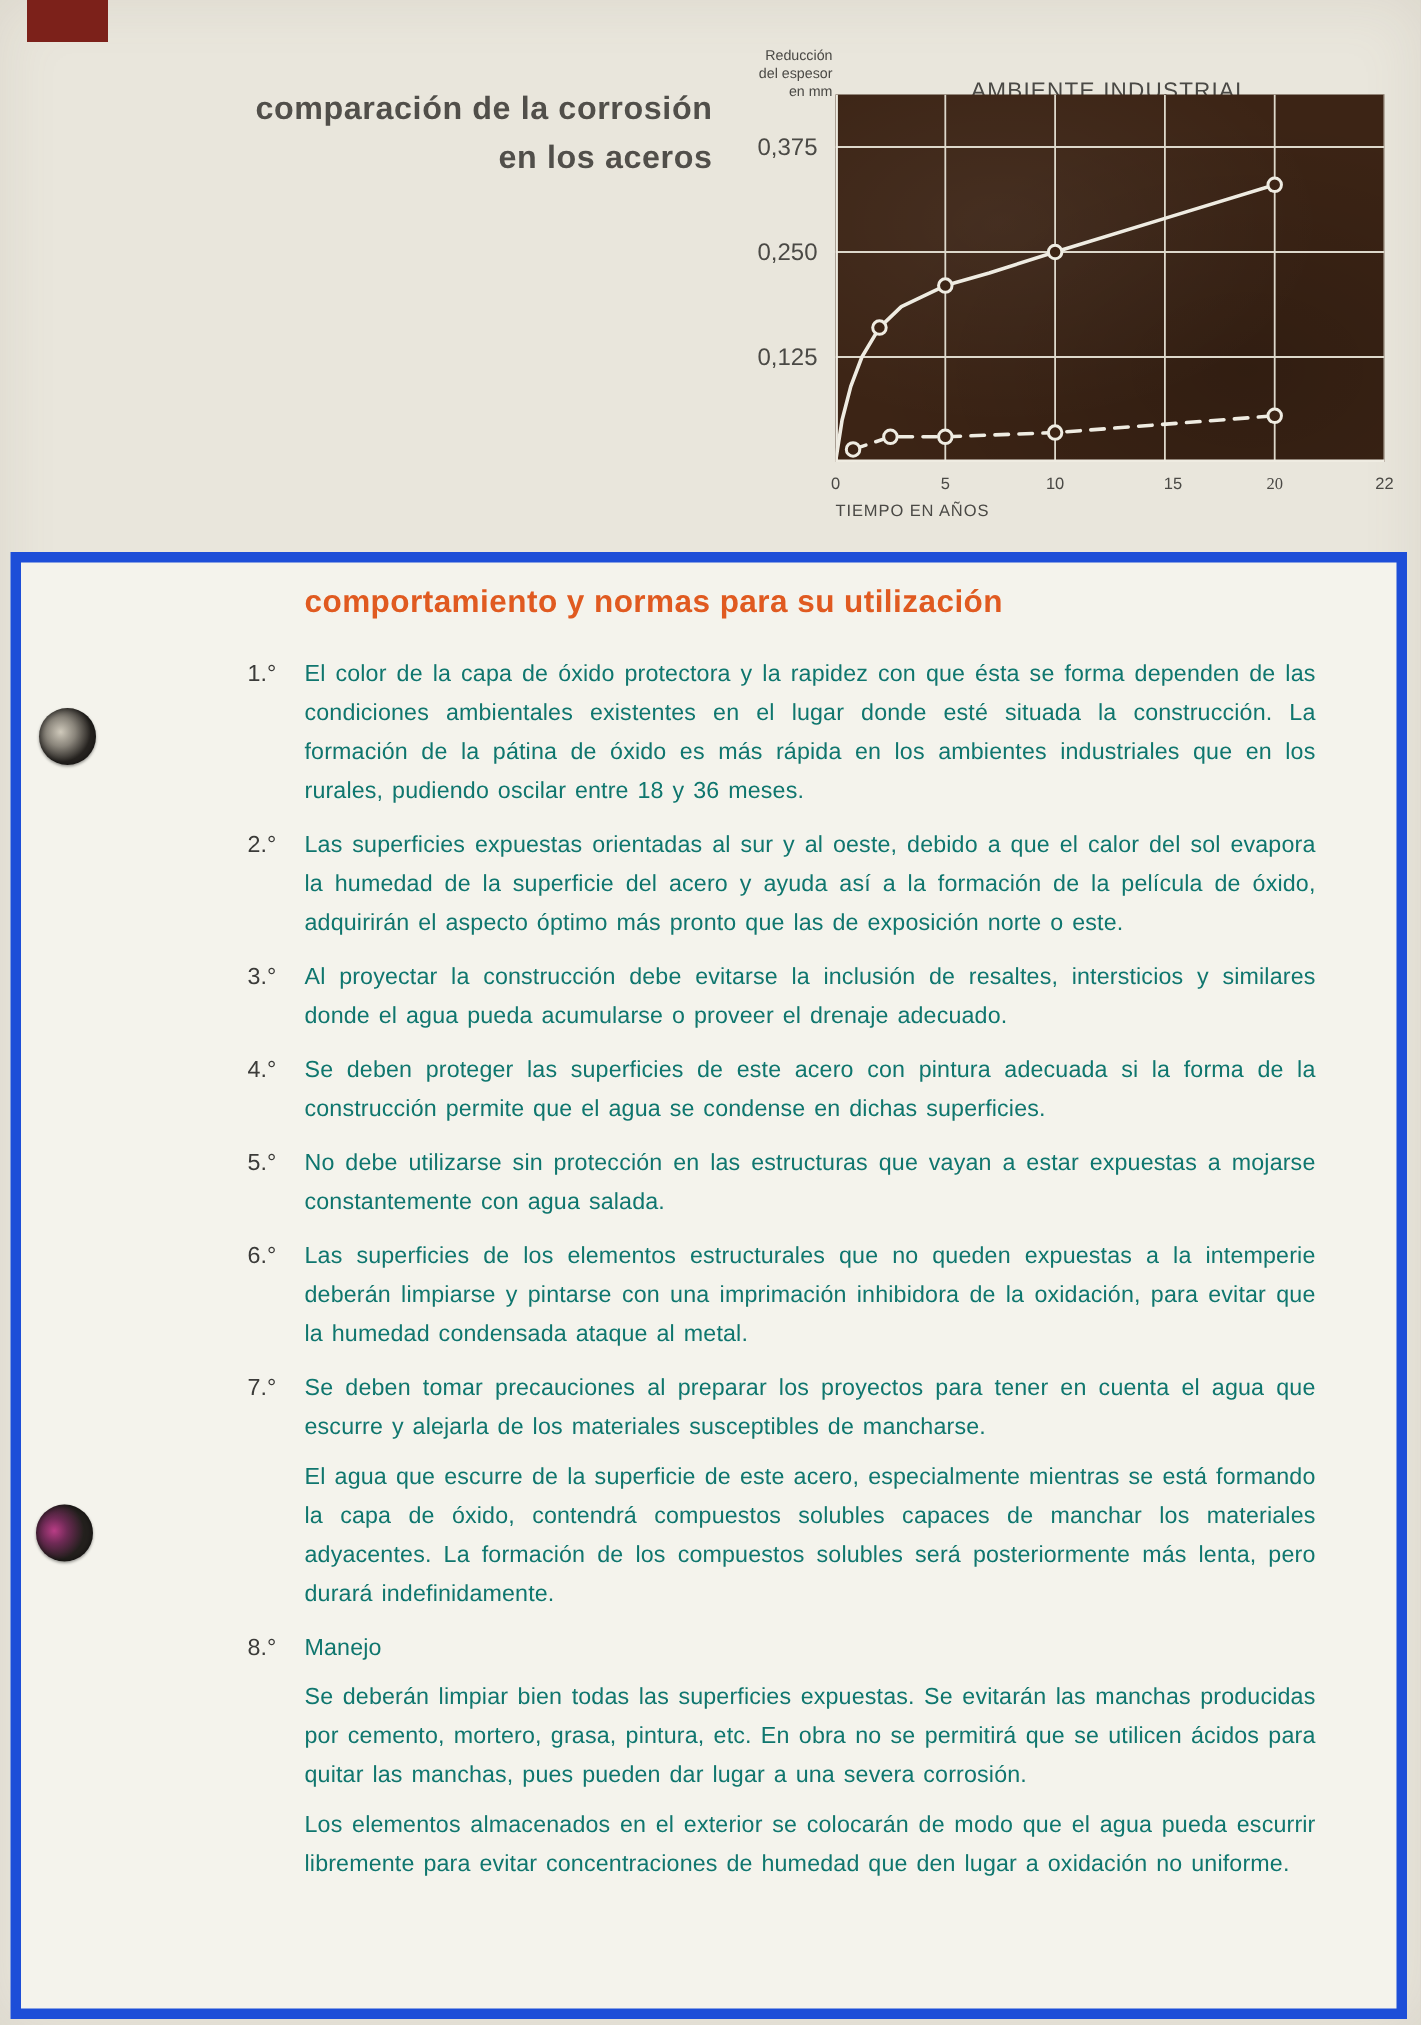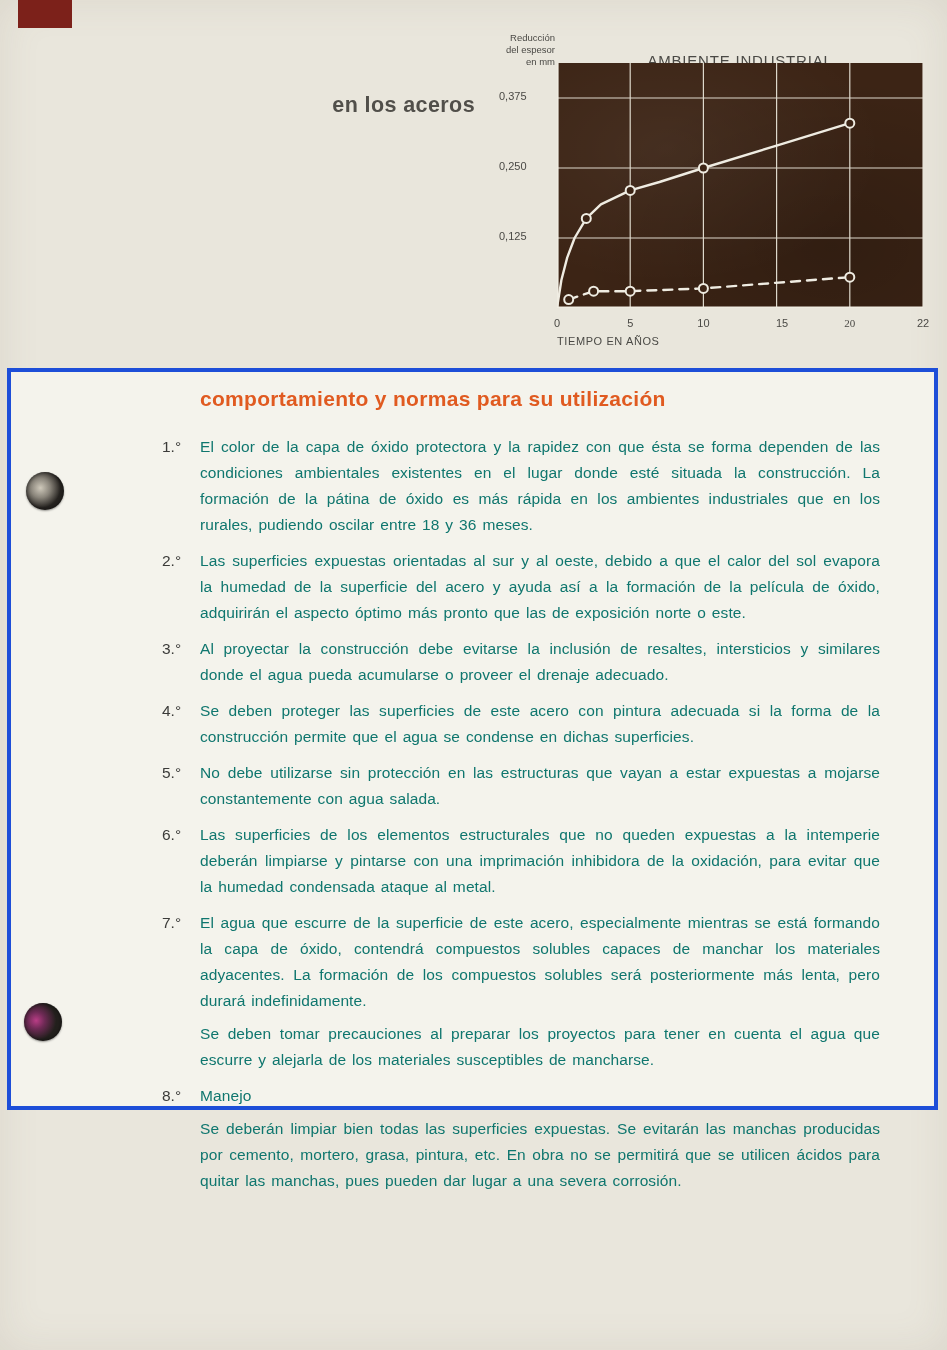--- a/index.html
+++ b/index.html
@@ -20,28 +20,28 @@
   .y-axis-label{position:absolute;left:0;top:2px;width:66px;text-align:right;
                 font-size:9.5px;line-height:12px;color:#4a4945;white-space:pre-line;}
   .chart-title{position:absolute;left:68px;top:22px;width:366px;text-align:center;
                font-size:15px;letter-spacing:0.8px;color:#4a4945;}
   .plot-area{position:absolute;left:68px;top:33px;width:366px;height:245px;
              background:
                radial-gradient(ellipse at 30% 35%, rgba(255,255,255,0.05), transparent 60%),
                radial-gradient(ellipse at 75% 75%, rgba(0,0,0,0.18), transparent 65%),
                #3c2415;}
   .plot-area svg{display:block;}
-  .ytick{position:absolute;left:10px;width:52px;text-align:left;font-size:11px;color:#4a4945;}
+  .ytick{position:absolute;left:10px;width:52px;text-align:center;font-size:16px;color:#4a4945;}
   .xtick{position:absolute;width:30px;text-align:center;font-size:11px;color:#4a4945;top:287px;}
   .x-axis-label{position:absolute;left:68px;top:305px;width:366px;text-align:left;
                 font-size:11px;letter-spacing:0.6px;color:#4a4945;}
 
   
-  .content-box{position:absolute;left:7px;top:368px;width:931px;height:742px;
-               border:4px solid #1d4ed8;background:#f4f3ec;
+  .content-box{position:absolute;left:7px;top:368px;width:931px;height:978px;
+               border:7px solid #1d4ed8;background:#f4f3ec;
                padding:14px 54px 0 189px;box-sizing:border-box;}
   .section-heading{margin:0 0 22px 0;font-size:21px;font-weight:bold;color:#e05a20;
                    letter-spacing:0.3px;line-height:26px;}
   .item{position:relative;margin:0 0 10px 0;}
   .item .num{position:absolute;left:-38px;top:0;font-size:15.5px;color:#3b3b39;line-height:26px;}
   .item p{margin:0 0 7px 0;font-size:15.5px;line-height:26px;color:#0f766e;
           text-align:justify;word-spacing:1.5px;letter-spacing:0.1px;}
   .item p:last-child{margin-bottom:0;}
 
   
@@ -52,21 +52,21 @@
   .hole-2{left:24px;top:1003px;
           background:radial-gradient(circle at 32% 46%, #b93d86 0%, #6e2a55 26%, #23201d 60%);}
 </style>
 </head>
 <body>
 
 <div class="page">
 
   <div class="corner-tab"></div>
 
-  <h1 class="doc-title"><br><span>en los aceros</span></h1>
+  <h1 class="doc-title"><span>comparación de la corrosión</span><br><span>en los aceros</span></h1>
 
   <div class="chart" id="chart">
     <div class="y-axis-label">Reducción
 del espesor
 en mm</div>
     <div class="chart-title">AMBIENTE INDUSTRIAL</div>
     <div class="plot-area">
       <svg id="plot-svg" width="366" height="245" viewBox="0 0 366 245">
           <line x1="73.2" y1="0" x2="73.2" y2="245" stroke="#ddd8cb" stroke-width="1.2"></line>
           <line x1="146.4" y1="0" x2="146.4" y2="245" stroke="#ddd8cb" stroke-width="1.2"></line>
@@ -125,27 +125,28 @@
         <div class="item">
           <span class="num">5.°</span>
           <p>No debe utilizarse sin protección en las estructuras que vayan a estar expuestas a mojarse constantemente con agua salada.</p>
         </div>
         <div class="item">
           <span class="num">6.°</span>
           <p>Las superficies de los elementos estructurales que no queden expuestas a la intemperie deberán limpiarse y pintarse con una imprimación inhibidora de la oxidación, para evitar que la humedad condensada ataque al metal.</p>
         </div>
         <div class="item">
           <span class="num">7.°</span>
+          <p>Se deben tomar precauciones al preparar los proyectos para tener en cuenta el agua que escurre y alejarla de los materiales susceptibles de mancharse.</p>
           <p>El agua que escurre de la superficie de este acero, especialmente mientras se está formando la capa de óxido, contendrá compuestos solubles capaces de manchar los materiales adyacentes. La formación de los compuestos solubles será posteriormente más lenta, pero durará indefinidamente.</p>
-          <p>Se deben tomar precauciones al preparar los proyectos para tener en cuenta el agua que escurre y alejarla de los materiales susceptibles de mancharse.</p>
         </div>
         <div class="item">
           <span class="num">8.°</span>
           <p>Manejo</p>
           <p>Se deberán limpiar bien todas las superficies expuestas. Se evitarán las manchas producidas por cemento, mortero, grasa, pintura, etc. En obra no se permitirá que se utilicen ácidos para quitar las manchas, pues pueden dar lugar a una severa corrosión.</p>
+          <p>Los elementos almacenados en el exterior se colocarán de modo que el agua pueda escurrir libremente para evitar concentraciones de humedad que den lugar a oxidación no uniforme.</p>
         </div>
       </div>
   </div>
 
   <div class="punch-hole hole-1"></div>
   <div class="punch-hole hole-2"></div>
 
 </div>
 
 </body></html>

